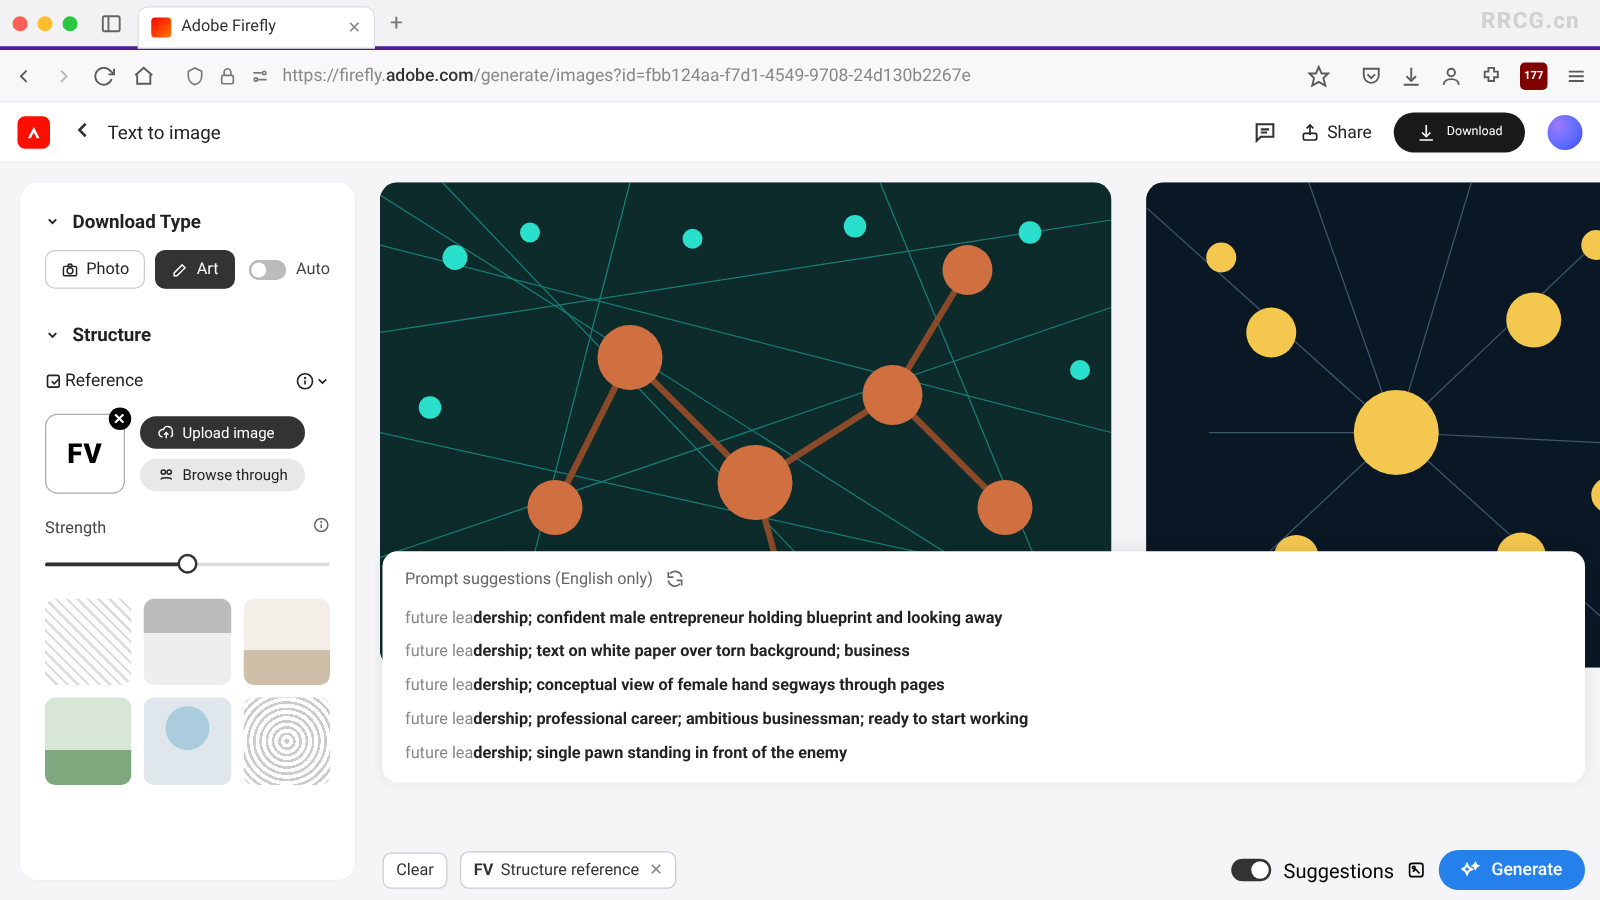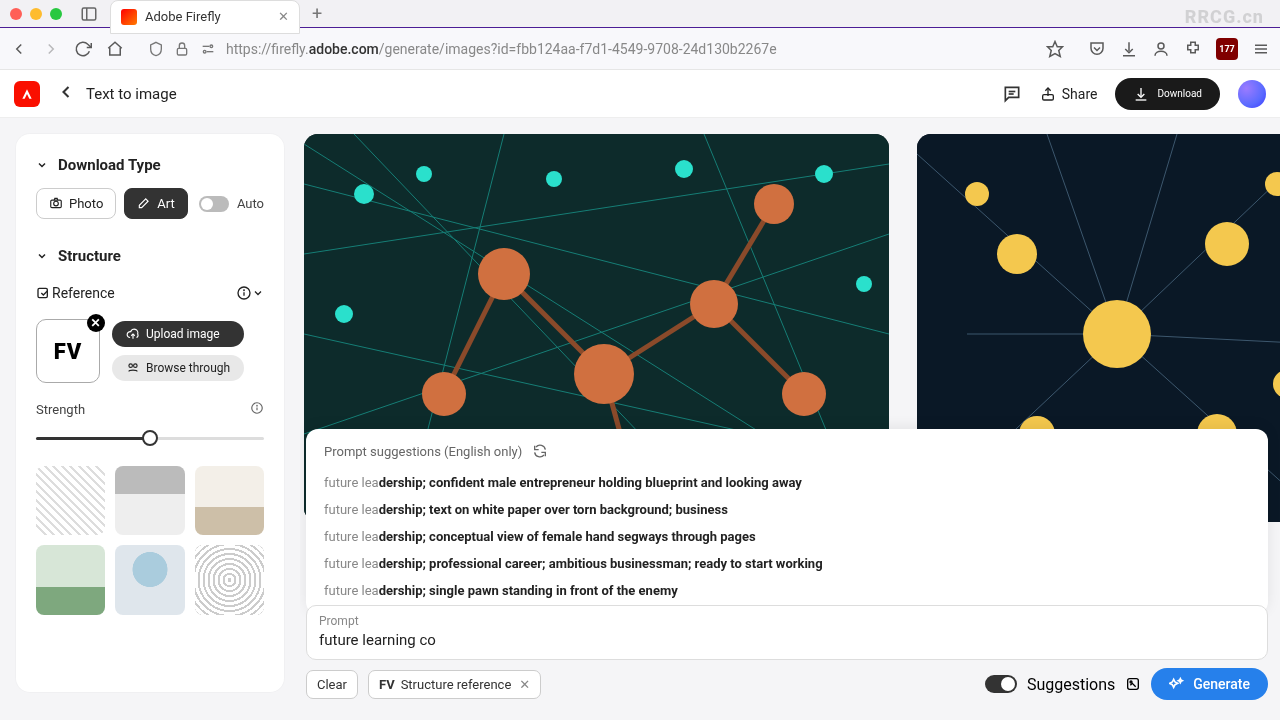--- a/index.html
+++ b/index.html
@@ -1,19 +1,19 @@
 <!DOCTYPE html>
 <html><head>
 <meta charset="utf-8">
 <style>
   * { margin: 0; padding: 0; box-sizing: border-box; font-family: -apple-system, BlinkMacSystemFont, "Segoe UI", Roboto, Helvetica, Arial, sans-serif; }
   body { background: #f5f5f7; width: 1280px; height: 720px; overflow: hidden; }
 
   
-  .browser-chrome { height: 28px; background: #f2f1f4; display: flex; align-items: center; padding: 0 10px; border-bottom: 1px solid #4c1d95; }
+  .browser-chrome { height: 40px; background: #f2f1f4; display: flex; align-items: center; padding: 0 10px; border-bottom: 3px solid #4c1d95; }
   .traffic-lights { display: flex; gap: 8px; margin-right: 18px; }
   .tl { width: 12px; height: 12px; border-radius: 50%; }
   .tl.red { background: #ff5f57; } .tl.yellow { background: #febc2e; } .tl.green { background: #28c840; }
   .win-icon { width: 18px; height: 18px; margin-right: 12px; color: #666; }
   .tab { display: flex; align-items: center; background: #fff; border: 1px solid #ddd; border-radius: 8px 8px 0 0; padding: 6px 10px; height: 34px; margin-top: 6px; gap: 8px; font-size: 13px; color: #333; min-width: 190px; }
   .tab-favicon { width: 16px; height: 16px; background: linear-gradient(135deg,#ff0000,#ff7b00); border-radius: 3px; }
   .tab-close { margin-left: auto; color: #888; cursor: pointer; }
   .new-tab { margin-left: 12px; color: #777; font-size: 18px; cursor: pointer; }
 
   .toolbar { height: 42px; background: #f8f8fb; display: flex; align-items: center; padding: 0 10px; gap: 14px; border-bottom: 1px solid #e6e6e6; }
@@ -39,21 +39,21 @@
 
   
   .main { display: flex; height: calc(720px - 40px - 42px - 48px); }
 
   
   .sidebar { width: 300px; padding: 16px; }
   .panel { background: #fff; border-radius: 14px; padding: 22px 20px; height: 100%; overflow: auto; box-shadow: 0 0 0 1px rgba(0,0,0,0.02); }
   .sec-head { display: flex; align-items: center; gap: 10px; font-size: 15px; font-weight: 700; color: #222; margin-bottom: 14px; cursor: pointer; }
   .chev-down { width: 12px; height: 12px; }
   .ct-row { display: flex; align-items: center; gap: 8px; }
-  .ct-btn { display: flex; gap: 6px; border: 1px solid #ccc; border-radius: 8px; padding: 7px 12px; font-size: 13px; cursor: pointer; color: #222; }
+  .ct-btn { display: flex; align-items: center; gap: 6px; border: 1px solid #ccc; border-radius: 8px; padding: 7px 12px; font-size: 13px; cursor: pointer; color: #222; }
   .ct-btn.dark { background: #333; color: #fff; border-color: #333; }
   .toggle-wrap { margin-left: auto; display: flex; align-items: center; gap: 8px; font-size: 13px; color: #444; }
   .toggle { width: 30px; height: 16px; background: #bbb; border-radius: 10px; position: relative; }
   .toggle::after { content: ""; position: absolute; width: 12px; height: 12px; background: #fff; border-radius: 50%; top: 2px; left: 2px; }
   .sec { margin-top: 28px; }
   .ref-row { display: flex; align-items: center; font-size: 14px; color: #222; padding: 6px 0; }
   .ref-row .spacer { flex: 1; }
   .ref-thumb-row { display: flex; align-items: center; gap: 12px; margin-top: 12px; }
   .ref-thumb { width: 64px; height: 64px; border: 1px solid #aaa; border-radius: 10px; background: #fff; display: flex; align-items: center; justify-content: center; font-weight: 900; font-size: 22px; letter-spacing: 1px; position: relative; }
   .ref-thumb .del { position: absolute; top: -6px; right: -6px; width: 18px; height: 18px; background: #000; color: #fff; border-radius: 50%; font-size: 12px; display: flex; align-items: center; justify-content: center; cursor: pointer; }
@@ -449,24 +449,20 @@
       <div id="sugg-list">
           <div class="sugg"><span class="pre">future lea</span><span class="post">dership; confident male entrepreneur holding blueprint and looking away</span></div>
           <div class="sugg"><span class="pre">future lea</span><span class="post">dership; text on white paper over torn background; business</span></div>
           <div class="sugg"><span class="pre">future lea</span><span class="post">dership; conceptual view of female hand segways through pages</span></div>
           <div class="sugg"><span class="pre">future lea</span><span class="post">dership; professional career; ambitious businessman; ready to start working</span></div>
           <div class="sugg"><span class="pre">future lea</span><span class="post">dership; single pawn standing in front of the enemy</span></div>
         </div>
     </div>
 
     <div class="prompt-area">
-      <div class="prompt-box">
-        <div class="prompt-label">Prompt</div>
-        <input class="prompt-input" value="future learning co" style="">
-      </div>
       <div class="prompt-row">
         <div class="chip">
           <span>Clear</span>
         </div>
         <div class="chip">
           <b>FV</b>
           <span>Structure reference</span>
           <span class="x">✕</span>
         </div>
         <div class="right-cluster">

